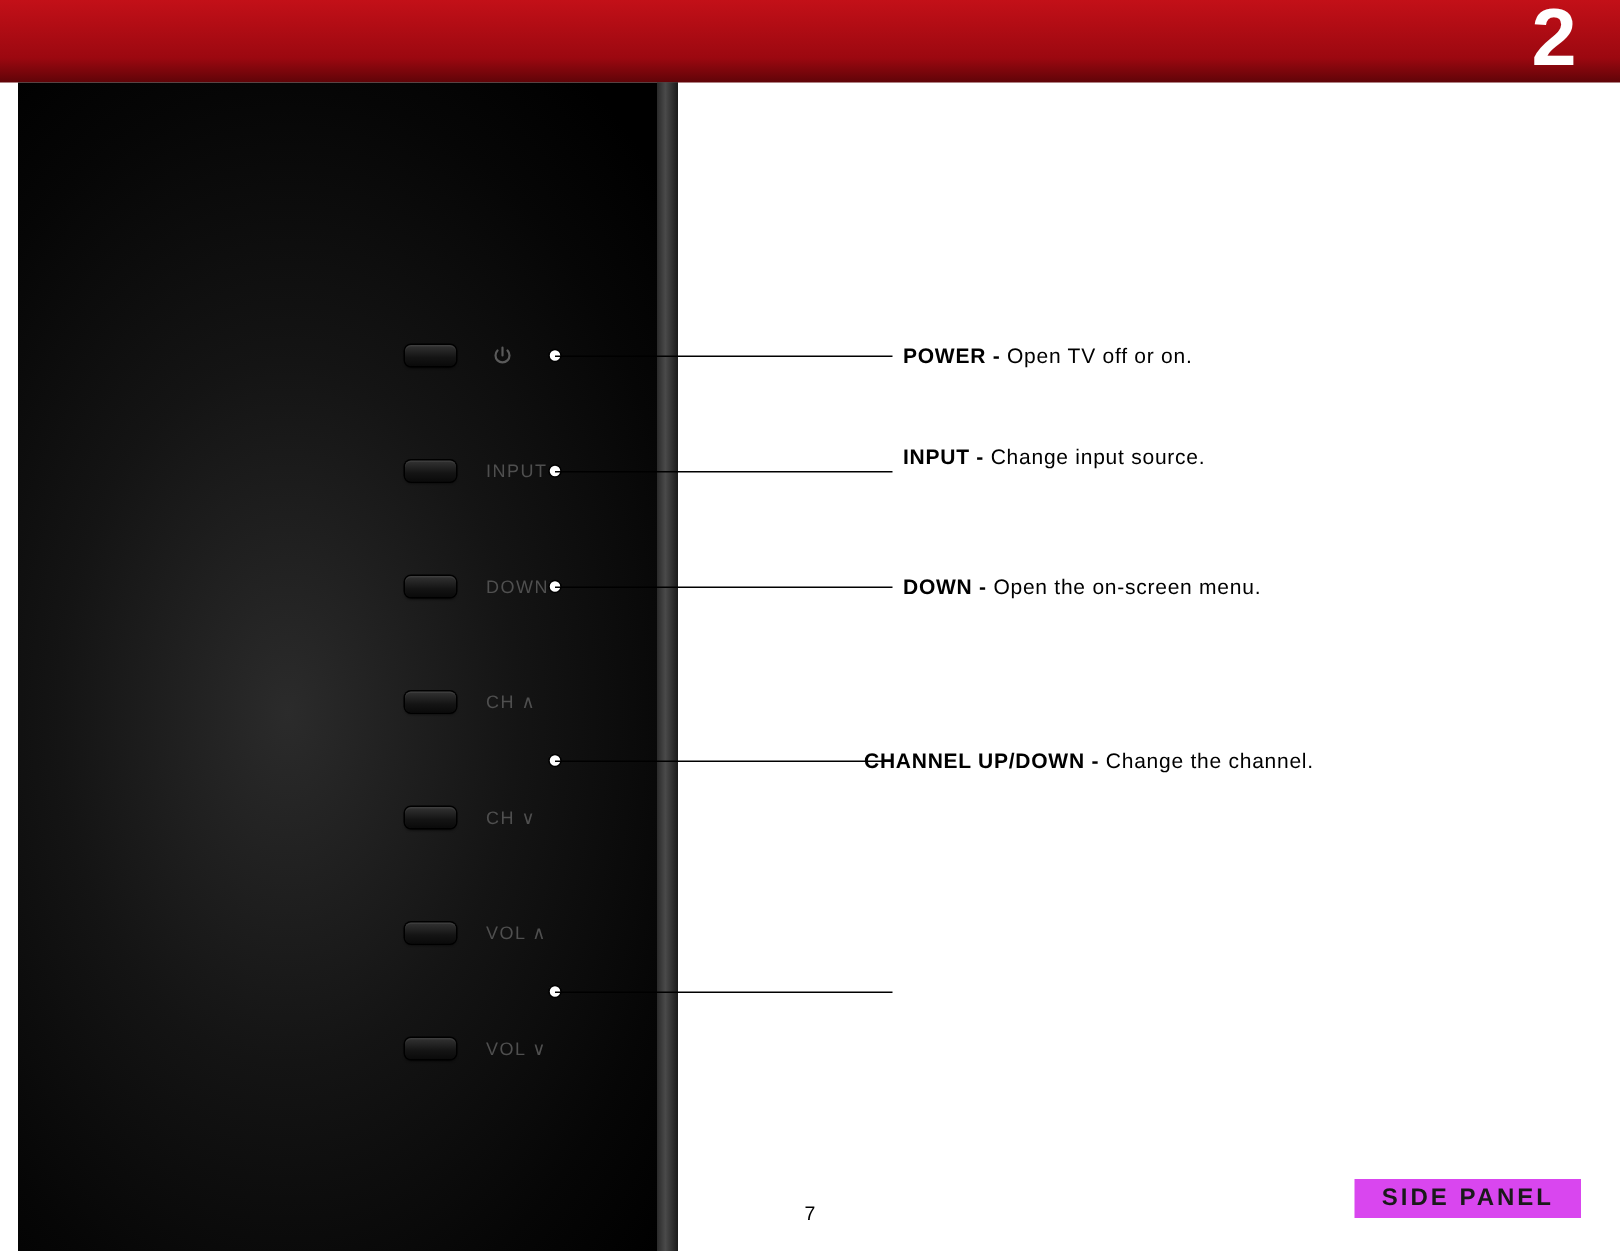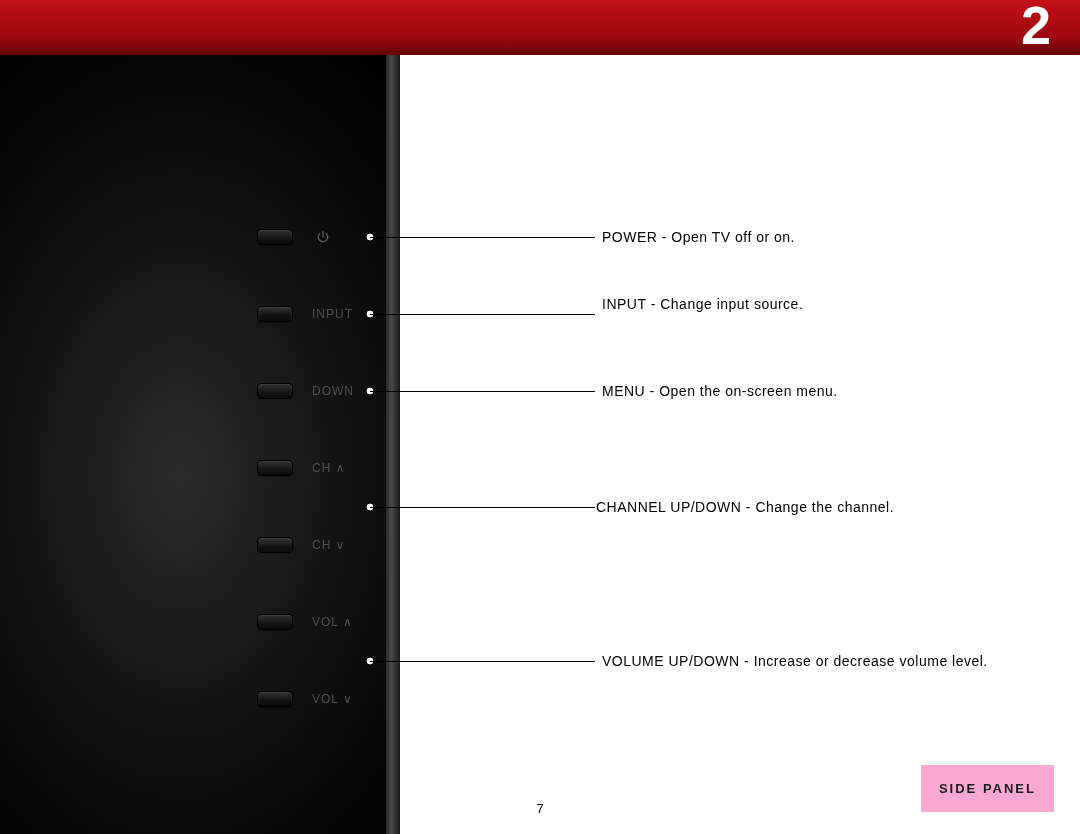--- a/index.html
+++ b/index.html
@@ -3,38 +3,38 @@
 <meta charset="utf-8">
 <style>
   * { margin: 0; padding: 0; box-sizing: border-box; }
   html, body { width: 1080px; height: 834px; font-family: "Helvetica Neue", Helvetica, Arial, sans-serif; background: #fff; overflow: hidden; }
   .page { width: 1080px; height: 834px; position: relative; background: #fff; }
 
   .top-banner { width: 1080px; height: 55px; background: linear-gradient(to bottom, #c31018 0%, #9c0810 70%, #600408 100%); position: relative; }
   .banner-num { position: absolute; right: 28px; top: -6px; color: #fff; font-weight: 700; font-size: 54px; letter-spacing: 1px; }
 
   .device {
-    position: absolute; left: 0; top: 55px; width: 400px; height: 779px;
+    position: absolute; left: 12px; top: 55px; width: 440px; height: 779px;
     background: radial-gradient(ellipse 340px 520px at 180px 420px, #2b2b2b 0%, #141414 45%, #060606 80%, #000 100%);
   }
   .device-edge { position:absolute; right:0; top:0; width:14px; height:100%; background: linear-gradient(to right, #2a2a2a 0%, #4a4a4a 40%, #1a1a1a 100%); }
 
   .btn-row { position: absolute; left: 258px; display:flex; align-items:center; height:18px; }
   .btn { width: 34px; height: 14px; border-radius: 4px; background: linear-gradient(to bottom, #333 0%, #141414 60%, #0a0a0a 100%); box-shadow: 0 0 0 1px #000, 0 1px 2px rgba(0,0,0,0.8), inset 0 1px 0 rgba(255,255,255,0.06); }
   .btn-label { color:#4f4f4f; font-size:12px; letter-spacing:1px; margin-left:20px; white-space:nowrap; }
   .power-glyph { color:#4f4f4f; font-size:13px; margin-left:24px; line-height:1; }
   .power-glyph svg { display:block; }
 
   .leader { position:absolute; height:1px; background:#000; }
   .leader-dot { position:absolute; width:9px; height:9px; border-radius:50%; background:#fff; border:1px solid #000; transform:translate(-50%,-50%); }
 
   .desc { position:absolute; font-size:14px; color:#000; letter-spacing:0.5px; white-space:nowrap; }
-  .desc b { font-weight:400; }
+  .desc b { font-weight:700; }
 
-  .footer-tag { position:absolute; right:26px; bottom:22px; background:#f9a8d4; padding:16px 18px; font-size:13px; font-weight:700; letter-spacing:2px; color:#1a1a1a; }
+  .footer-tag { position:absolute; right:26px; bottom:22px; background:#d946ef; padding:4px 18px; font-size:16px; font-weight:700; letter-spacing:2px; color:#1a1a1a; }
   .page-num { position:absolute; left:0; width:1080px; bottom:18px; text-align:center; font-size:13px; color:#000; }
 </style>
 </head>
 <body>
 
 <div class="page">
 
   <div class="top-banner">
     <div class="banner-num">2</div>
   </div>
@@ -98,25 +98,22 @@
   <div class="leader-dot" style="left:370px; top:661px"></div>
   <div class="leader" style="left:370px; top:661px; width:225px"></div>
 
   <div class="desc" style="left:602px; top:229px">
     <b>POWER - </b><span>Open TV off or on.</span>
   </div>
   <div class="desc" style="left:602px; top:296px">
     <b>INPUT - </b><span>Change input source.</span>
   </div>
   <div class="desc" style="left:602px; top:383px">
-    <b>MENU - </b><span>Open the on-screen menu.</span>
+    <b>DOWN - </b><span>Open the on-screen menu.</span>
   </div>
-  <div class="desc" style="left:596px; top:499px">
+  <div class="desc" style="left:576px; top:499px">
     <b>CHANNEL UP/DOWN - </b><span>Change the channel.</span>
-  </div>
-  <div class="desc" style="left:602px; top:653px">
-    <b>VOLUME UP/DOWN - </b><span>Increase or decrease volume level.</span>
   </div>
 
   <div class="footer-tag">SIDE PANEL</div>
   <div class="page-num">7</div>
 
 </div>
 
 </body></html>

